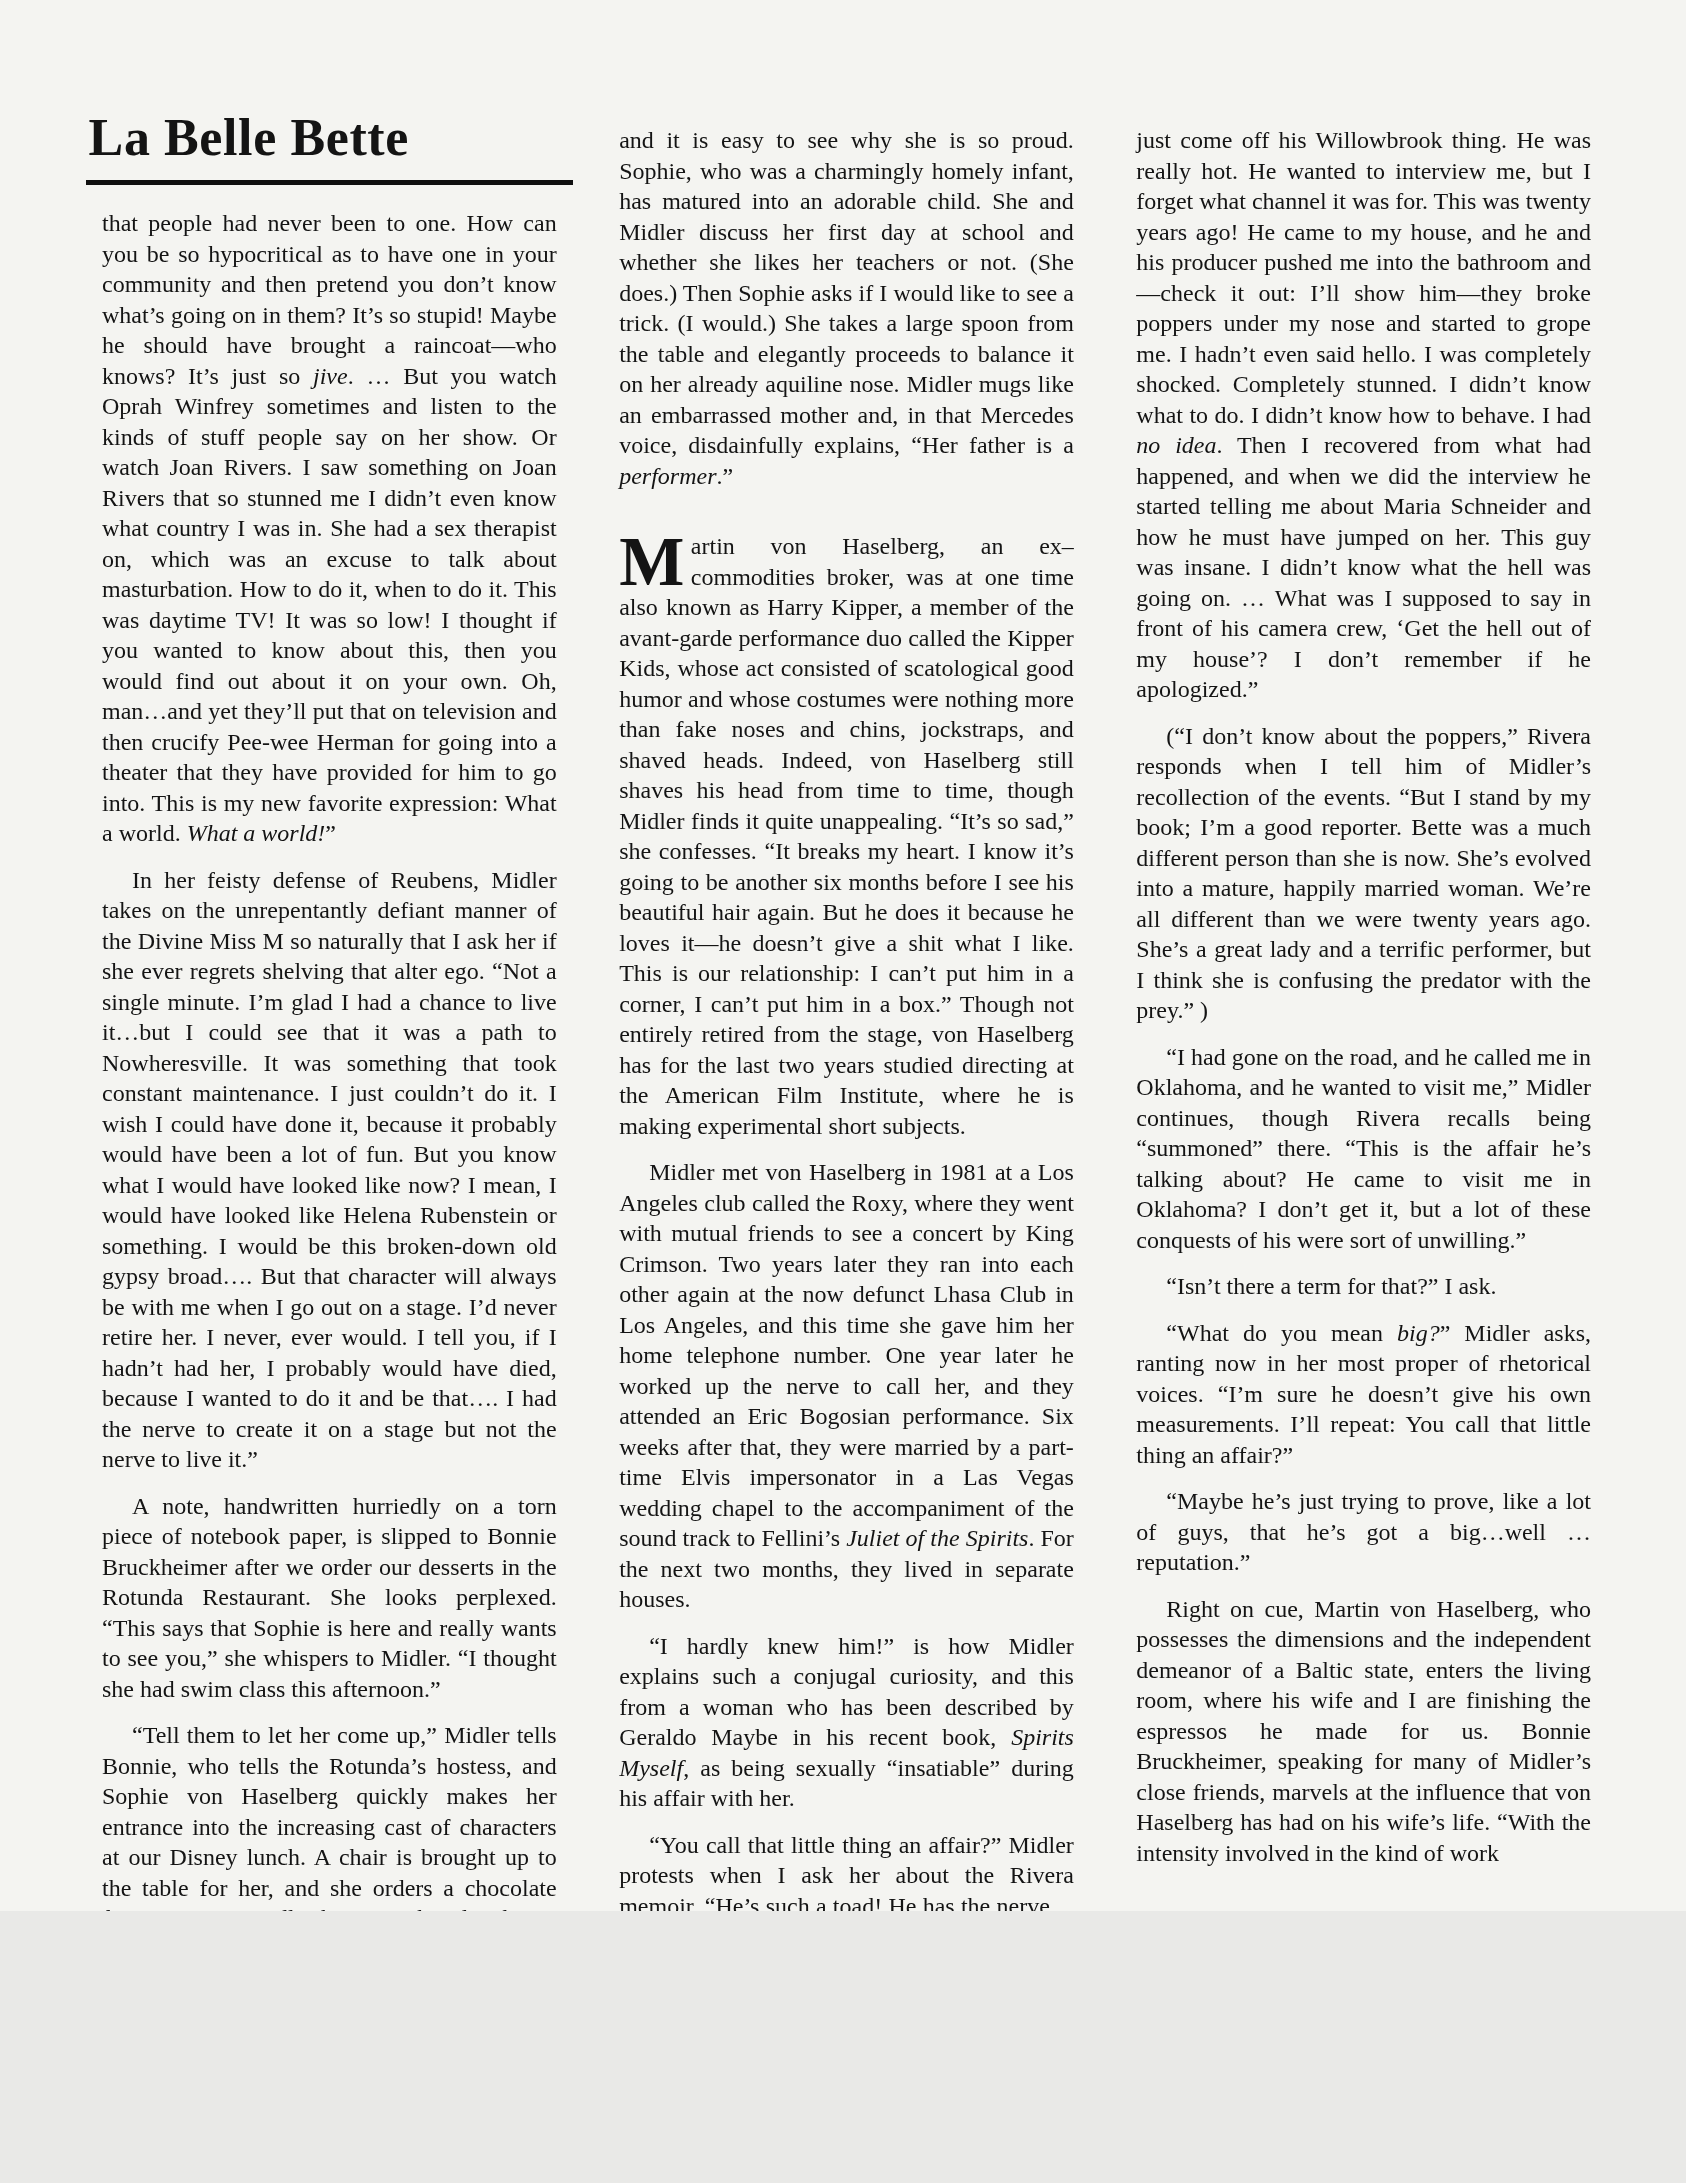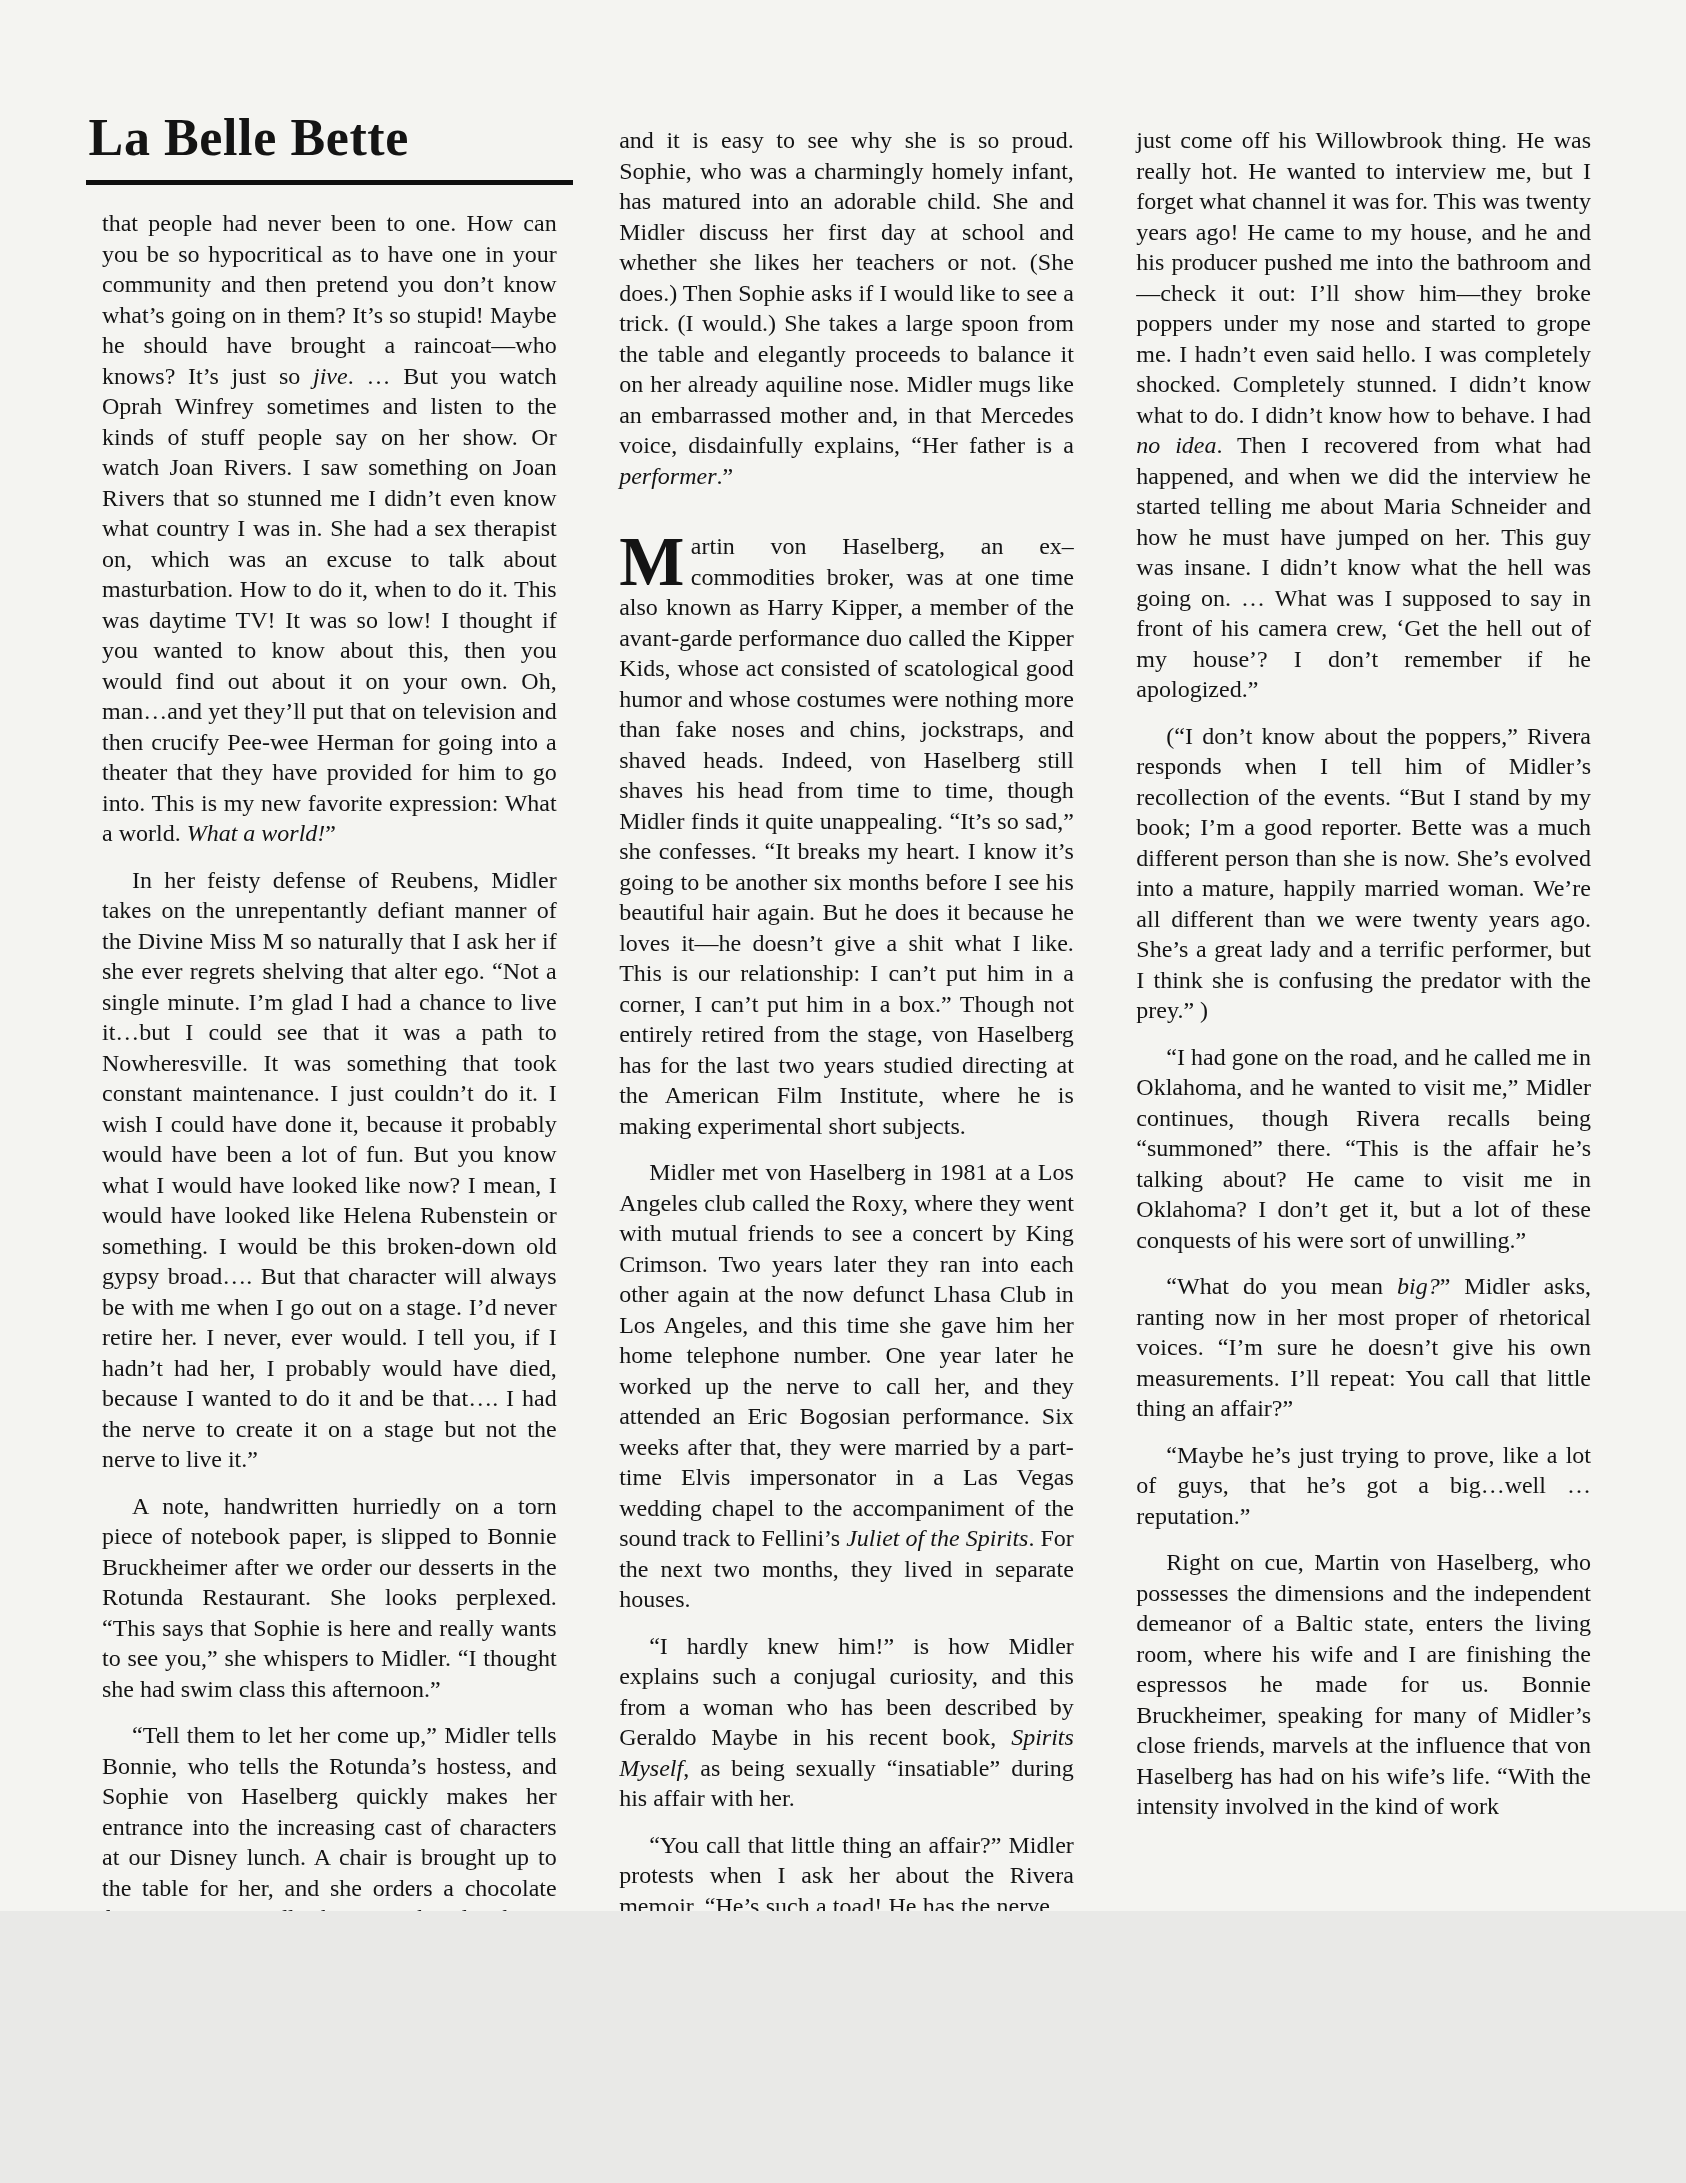--- a/index.html
+++ b/index.html
@@ -96,20 +96,21 @@
           <p class="para indent"><span>Midler met von Haselberg in 1981 at a Los Angeles club called the Roxy, where they went with mutual friends to see a concert by King Crimson. Two years later they ran into each other again at the now defunct Lhasa Club in Los Angeles, and this time she gave him her home telephone number. One year later he worked up the nerve to call her, and they attended an Eric Bogosian performance. Six weeks after that, they were married by a part-time Elvis impersonator in a Las Vegas wedding chapel to the accompaniment of the sound track to Fellini’s </span><i>Juliet of the Spirits</i><span>. For the next two months, they lived in separate houses.</span></p>
           <p class="para indent"><span>“I hardly knew him!” is how Midler explains such a conjugal curiosity, and this from a woman who has been described by Geraldo Maybe in his recent book, </span><i>Spirits Myself</i><span>, as being sexually “insatiable” during his affair with her.</span></p>
           <p class="para indent"><span>“You call that little thing an affair?” Midler protests when I ask her about the Rivera memoir. “He’s such a toad! He has the nerve…he’s such a user. Let me tell you my </span><i>J</i><span>eraldo story,” she says, purposely mispronouncing his name. “He’d</span></p>
         </div>
     </div>
     <div class="col">
       <div class="col-body">
           <p class="para"><span>just come off his Willowbrook thing. He was really hot. He wanted to interview me, but I forget what channel it was for. This was twenty years ago! He came to my house, and he and his producer pushed me into the bathroom and—check it out: I’ll show him—they broke poppers under my nose and started to grope me. I hadn’t even said hello. I was completely shocked. Completely stunned. I didn’t know what to do. I didn’t know how to behave. I had </span><i>no idea</i><span>. Then I recovered from what had happened, and when we did the interview he started telling me about Maria Schneider and how he must have jumped on her. This guy was insane. I didn’t know what the hell was going on. … What was I supposed to say in front of his camera crew, ‘Get the hell out of my house’? I don’t remember if he apologized.”</span></p>
           <p class="para indent"><span>(“I don’t know about the poppers,” Rivera responds when I tell him of Midler’s recollection of the events. “But I stand by my book; I’m a good reporter. Bette was a much different person than she is now. She’s evolved into a mature, happily married woman. We’re all different than we were twenty years ago. She’s a great lady and a terrific performer, but I think she is confusing the predator with the prey.” )</span></p>
           <p class="para indent"><span>“I had gone on the road, and he called me in Oklahoma, and he wanted to visit me,” Midler continues, though Rivera recalls being “summoned” there. “This is the affair he’s talking about? He came to visit me in Oklahoma? I don’t get it, but a lot of these conquests of his were sort of unwilling.”</span></p>
+          <p class="para indent"><span>“Isn’t there a term for that?” I ask.</span></p>
           <p class="para indent"><span>“What do you mean </span><i>big?</i><span>” Midler asks, ranting now in her most proper of rhetorical voices. “I’m sure he doesn’t give his own measurements. I’ll repeat: You call that little thing an affair?”</span></p>
           <p class="para indent"><span>“Maybe he’s just trying to prove, like a lot of guys, that he’s got a big…well …reputation.”</span></p>
           <p class="para indent"><span>Right on cue, Martin von Haselberg, who possesses the dimensions and the independent demeanor of a Baltic state, enters the living room, where his wife and I are finishing the espressos he made for us. Bonnie Bruckheimer, speaking for many of Midler’s close friends, marvels at the influence that von Haselberg has had on his wife’s life. “With the intensity involved in the kind of work</span></p>
         </div>
     </div>
   </div>
 
   <div class="page-number">258</div>
   <div class="footer-right">VANITY FAIR/DECEMBER 1991</div>
 </div>

